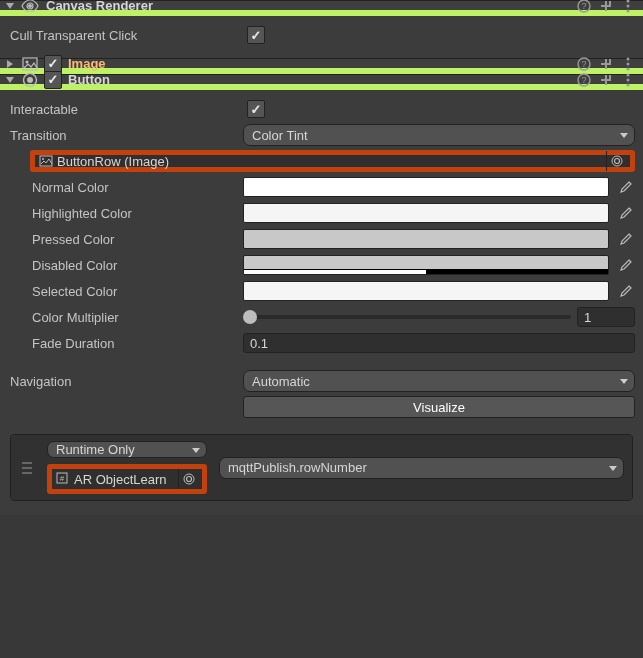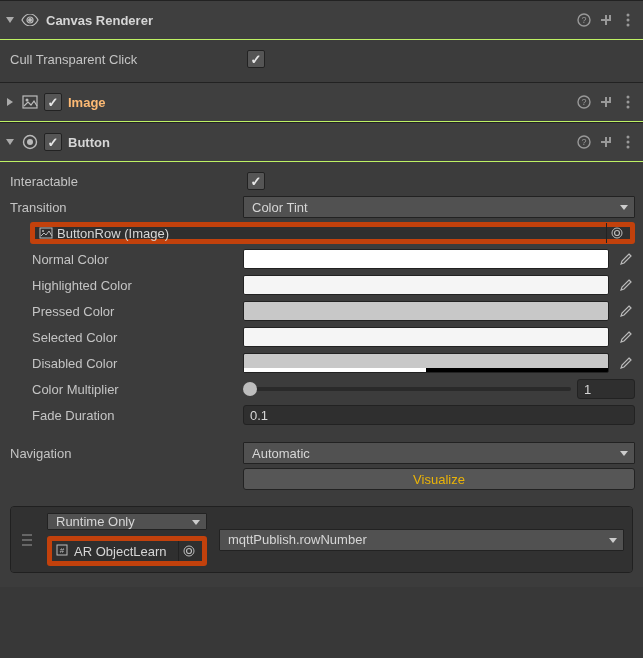--- a/index.html
+++ b/index.html
@@ -9,23 +9,23 @@
     font-size: 13px;
     color: #c4c4c4;
     width: 643px;
     height: 658px;
     overflow: hidden;
   }
   .panel { background: #3c3c3c; }
   .header {
     display: flex; align-items: center;
     background: #3f3f3f;
-    height: 40px;
+    height: 16px;
     padding: 0 6px 0 4px;
-    border-bottom: 1px solid #bef264;
+    border-bottom: 6px solid #bef264;
     border-top: 1px solid #222;
   }
   .header .title { font-weight: 600; color: #d6d6d6; margin-left: 6px; flex: 1; }
   .header .title.link { color: #fdba74; }
   .foldout {
     width: 12px; height: 12px;
     display: inline-flex;
     align-items: center; justify-content: center;
     color: #aaa;
     cursor: pointer;
@@ -66,21 +66,21 @@
     color: #c4c4c4;
     flex-shrink: 0;
     padding-left: 2px;
   }
   .row.indent1 .label { width: 213px; }
   .field { flex: 1; display:flex; align-items:center; gap:6px; }
   .dropdown {
     flex:1;
     background: #515151;
     border: 1px solid #222;
-    border-radius: 1px;
+    border-radius: 7px;
     height: 22px;
     display:flex; align-items:center;
     padding: 0 22px 0 8px;
     position: relative;
     color: #d6d6d6;
     cursor: pointer;
   }
   .dropdown::after {
     content:'';
     position:absolute; right:6px; top:50%;
@@ -133,21 +133,21 @@
   .numfield {
     background:#2f2f2f; border:1px solid #222; border-radius:3px;
     color:#d6d6d6; height:20px; padding:0 6px;
     display:flex; align-items:center; font-size:13px;
     cursor:text;
   }
   .numfield.wide { flex:1; }
   .numfield.small { width:58px; }
   .btn {
     background:#565656; border:1px solid #222; border-radius:3px;
-    height:22px; color:#eab308; display:flex; align-items:center;
+    height:22px; color:#ffffff; display:flex; align-items:center;
     justify-content:center; cursor:pointer;
   }
   .btn.full { flex:1; }
   .spacer8 { height:12px; }
   .event-box {
     margin: 2px 2px 4px 2px;
     border:1px solid #202020;
     border-radius:4px;
     background:#3c3c3c;
     overflow:hidden;
@@ -361,36 +361,36 @@
       <span class="field">
         <span class="colorfield" style="background:#c8c8c8"></span>
         <span class="eyedropper">
             <svg width="14" height="14">
               <path d="M11 2 L13 4 L6 11 L3 12 L4 9 Z" fill="none" stroke="#bbb" stroke-width="1.2"></path>
             </svg>
           </span>
       </span>
     </div>
     <div class="row indent1">
-      <span class="label">Selected Color</span>
-      <span class="field">
-        <span class="colorfield" style="background:#f5f5f5"></span>
+      <span class="label">Disabled Color</span>
+      <span class="field">
+        <span class="colorfield" style="background:linear-gradient(to bottom,#c8c8c8 0,#c8c8c8 75%,#000 75%,#000 100%);position:relative;">
+          <span style="position:absolute;left:0;bottom:0;height:25%;width:50%;background:#fff"></span>
+        </span>
         <span class="eyedropper">
             <svg width="14" height="14">
               <path d="M11 2 L13 4 L6 11 L3 12 L4 9 Z" fill="none" stroke="#bbb" stroke-width="1.2"></path>
             </svg>
           </span>
       </span>
     </div>
     <div class="row indent1">
-      <span class="label">Disabled Color</span>
-      <span class="field">
-        <span class="colorfield" style="background:linear-gradient(to bottom,#c8c8c8 0,#c8c8c8 75%,#000 75%,#000 100%);position:relative;">
-          <span style="position:absolute;left:0;bottom:0;height:25%;width:50%;background:#fff"></span>
-        </span>
+      <span class="label">Selected Color</span>
+      <span class="field">
+        <span class="colorfield" style="background:#f5f5f5"></span>
         <span class="eyedropper">
             <svg width="14" height="14">
               <path d="M11 2 L13 4 L6 11 L3 12 L4 9 Z" fill="none" stroke="#bbb" stroke-width="1.2"></path>
             </svg>
           </span>
       </span>
     </div>
 
     <div class="row indent1">
       <span class="label">Color Multiplier</span>

